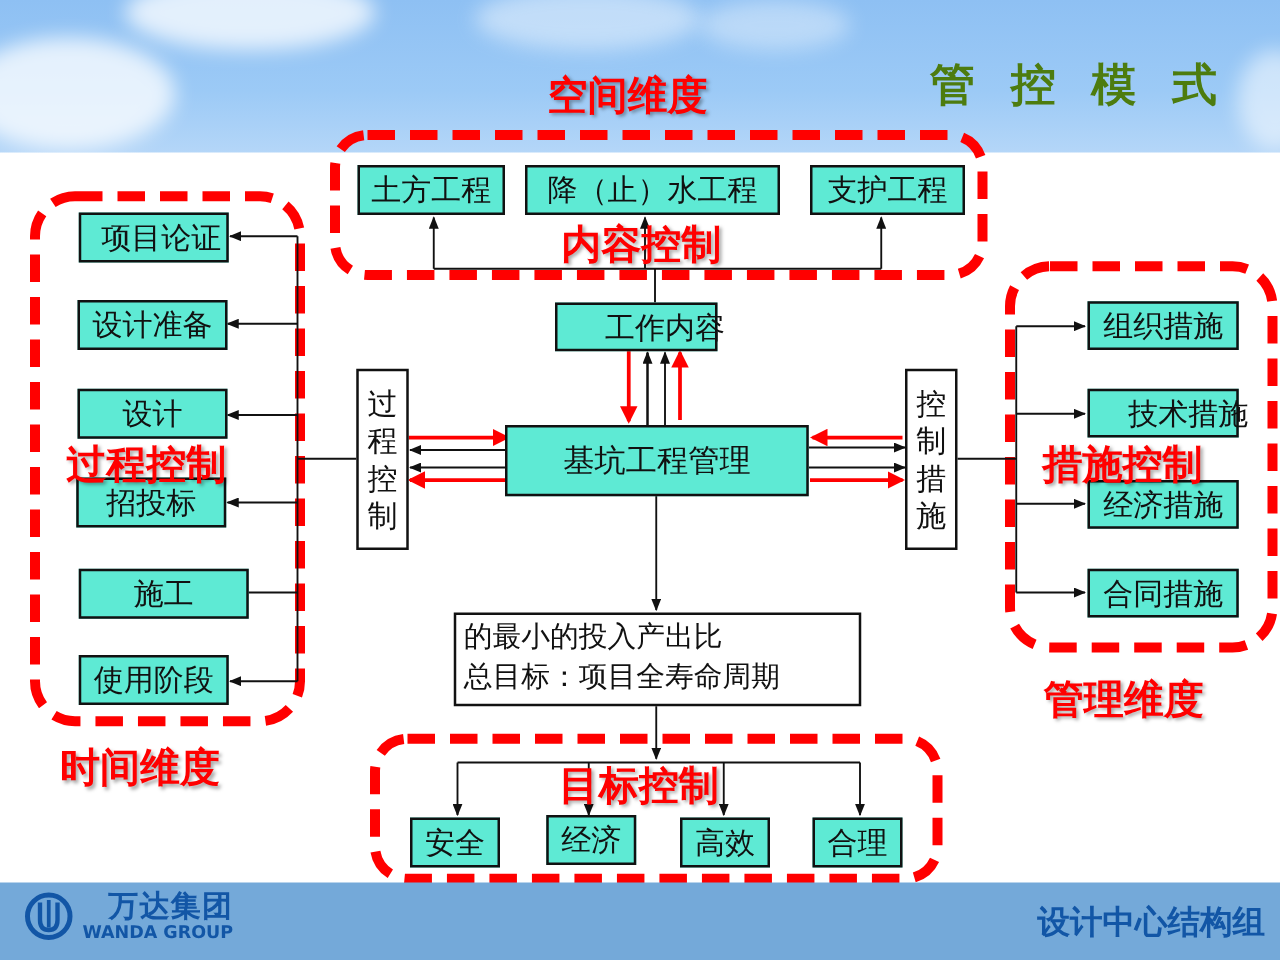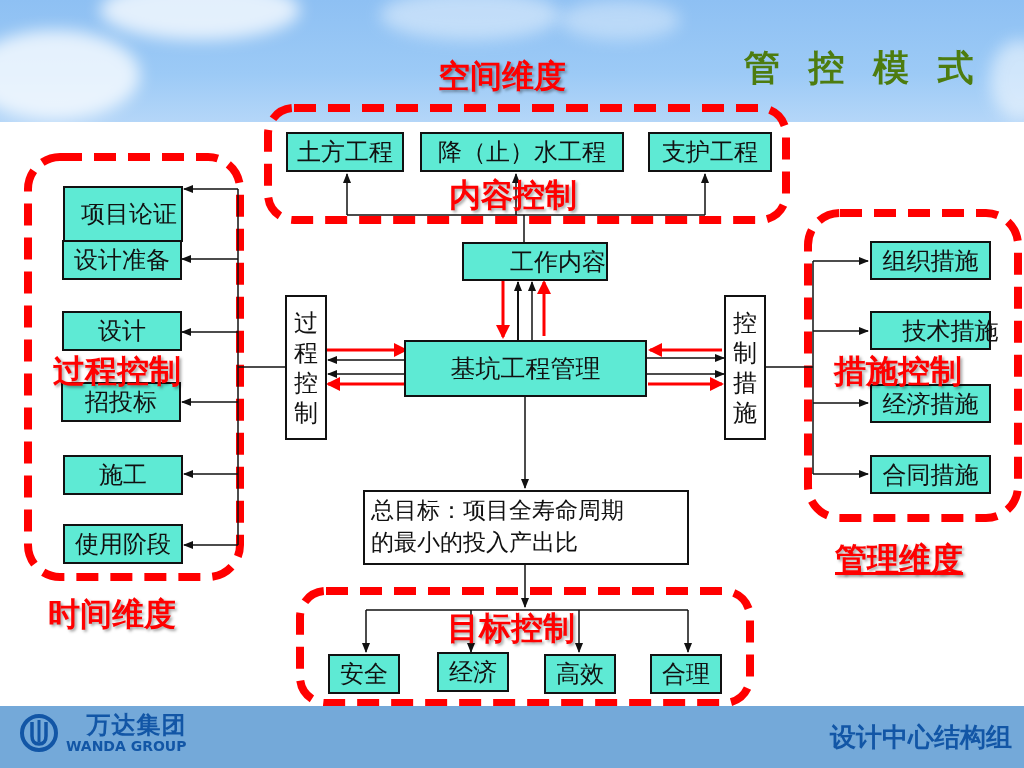--- a/index.html
+++ b/index.html
@@ -97,59 +97,59 @@
   <line x1="525" y1="564" x2="525" y2="607" stroke="#111" stroke-width="1.5" marker-end="url(#ab)"></line>
   <line x1="366" y1="610" x2="688" y2="610" stroke="#111" stroke-width="1.5"></line>
   <line x1="366" y1="610" x2="366" y2="652" stroke="#111" stroke-width="1.5" marker-end="url(#ab)"></line>
   <line x1="471" y1="610" x2="471" y2="652" stroke="#111" stroke-width="1.5" marker-end="url(#ab)"></line>
   <line x1="579" y1="610" x2="579" y2="652" stroke="#111" stroke-width="1.5" marker-end="url(#ab)"></line>
   <line x1="688" y1="610" x2="688" y2="652" stroke="#111" stroke-width="1.5" marker-end="url(#ab)"></line>
 </svg>
 
 <div class="red-label" style="left:438px;top:55px;">空间维度</div>
 <div class="red-label" style="left:48px;top:593px;">时间维度</div>
-<div class="red-label" style="left:835px;top:538px;text-decoration:underline;">管理维度</div>
+<div class="red-label" style="left:835px;top:538px;">管理维度</div>
 
 <div class="box" style="left:286px;top:132px;width:118px;height:40px;">土方工程</div>
 <div class="box" style="left:420px;top:132px;width:204px;height:40px;">降（止）水工程</div>
 <div class="box" style="left:648px;top:132px;width:124px;height:40px;">支护工程</div>
 
-<div class="box" style="left:462px;top:242px;width:146px;height:39px;padding-left:46px;">工作内容</div>
+<div class="box" style="left:444px;top:242px;width:130px;height:39px;padding-left:46px;">工作内容</div>
 
 <div class="box" style="left:404px;top:340px;width:243px;height:57px;font-size:25px;">基坑工程管理</div>
 
 <div class="vbox" style="left:285px;top:295px;width:42px;height:145px;">
   <span>过</span>
   <span>程</span>
   <span>控</span>
   <span>制</span>
 </div>
 
 <div class="vbox" style="left:724px;top:295px;width:42px;height:145px;">
   <span>控</span>
   <span>制</span>
   <span>措</span>
   <span>施</span>
 </div>
 
-<div class="box" style="left:63px;top:186px;width:120px;height:56px;padding-left:12px;">项目论证</div>
+<div class="box" style="left:63px;top:170px;width:120px;height:40px;padding-left:12px;">项目论证</div>
 <div class="box" style="left:62px;top:240px;width:120px;height:40px;">设计准备</div>
 <div class="box" style="left:62px;top:311px;width:120px;height:40px;">设计</div>
 <div class="box" style="left:61px;top:382px;width:120px;height:40px;">招投标</div>
-<div class="box" style="left:63px;top:455px;width:120px;height:40px;">施工</div>
+<div class="box" style="left:63px;top:455px;width:136px;height:40px;">施工</div>
 <div class="box" style="left:63px;top:524px;width:120px;height:40px;">使用阶段</div>
 
 <div class="box" style="left:870px;top:241px;width:121px;height:39px;">组织措施</div>
 <div class="box" style="left:870px;top:311px;width:121px;height:39px;padding-left:40px;">技术措施</div>
 <div class="box" style="left:870px;top:384px;width:121px;height:39px;">经济措施</div>
 <div class="box" style="left:870px;top:455px;width:121px;height:39px;">合同措施</div>
 
 <div class="goal" style="left:363px;top:490px;width:326px;height:75px;">
+  <div>的最小的投入产出比</div>
   <div>总目标：项目全寿命周期</div>
-  <div>的最小的投入产出比</div>
 </div>
 
 <div class="box" style="left:328px;top:654px;width:72px;height:40px;">安全</div>
 <div class="box" style="left:437px;top:652px;width:72px;height:40px;">经济</div>
 <div class="box" style="left:544px;top:654px;width:72px;height:40px;">高效</div>
 <div class="box" style="left:650px;top:654px;width:72px;height:40px;">合理</div>
 
 <div class="red-label" style="left:449px;top:174px;">内容控制</div>
 <div class="red-label" style="left:53px;top:350px;">过程控制</div>
 <div class="red-label" style="left:834px;top:350px;">措施控制</div>

